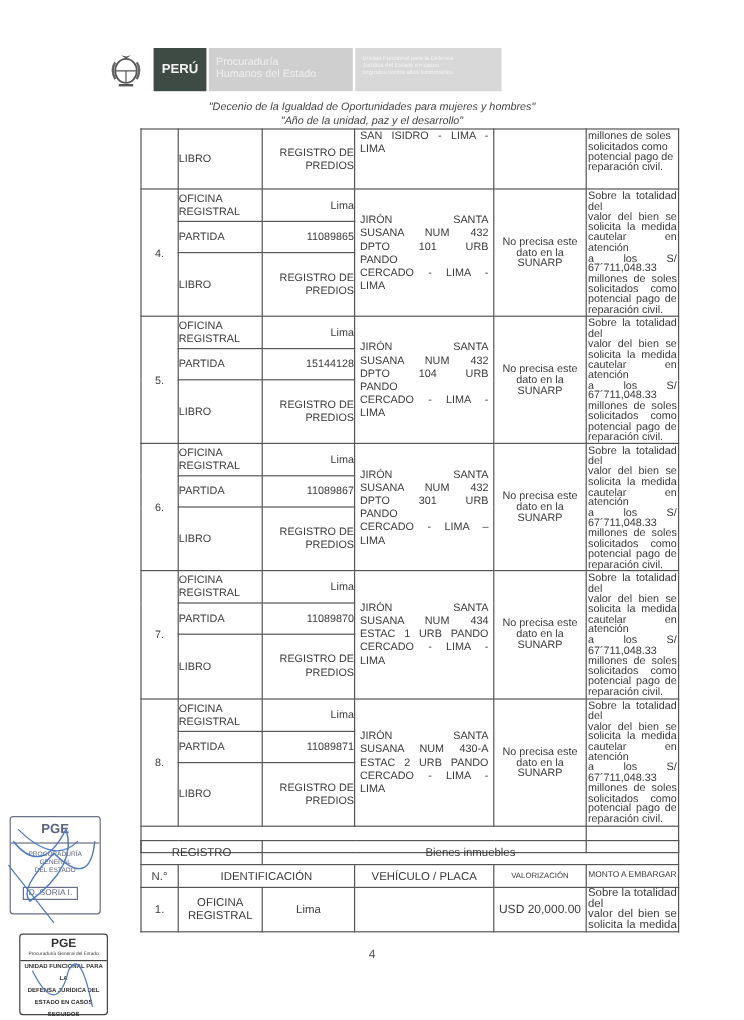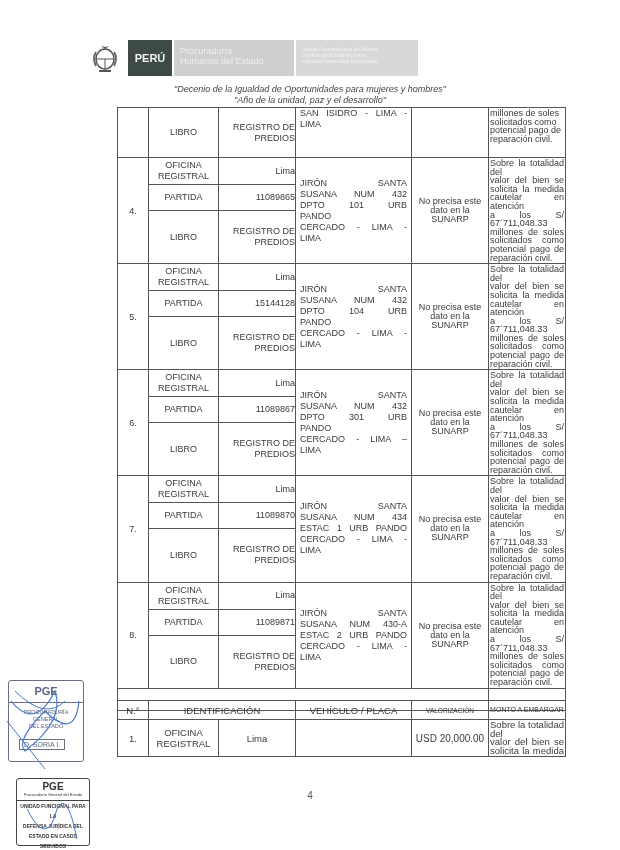--- a/index.html
+++ b/index.html
@@ -14,21 +14,21 @@
   .procuraduria { width: 120px; background: #cfcfcf; color: #efefef; font-size: 9px; line-height: 10px; padding: 6px 6px; margin-left: 2px; }
   .extra { width: 122px; background: #d8d8d8; color: #f2f2f2; font-size: 5px; line-height: 6px; padding: 6px 6px; margin-left: 2px; }
 
   .motto { position: absolute; left: 0; width: 620px; text-align: center; font-style: italic; font-size: 9px; color: #444; }
   .motto1 { top: 84px; }
   .motto2 { top: 95px; }
 
   table.main { position: absolute; left: 117px; top: 107px; width: 448px; border-collapse: collapse; table-layout: fixed; }
   table.main td { border: 1px solid #555; font-size: 9px; color: #3a3a3a; vertical-align: middle; }
   .c-no { text-align: center; font-size: 9.5px; }
-  .c-lbl { text-align: center; line-height: 11px; font-size: 9.5px; }
+  .c-lbl { line-height: 11px; font-size: 9.5px; }
   .c-val { text-align: right; line-height: 11px; font-size: 9.5px; }
   .c-dir { font-size: 9.5px; line-height: 11px; padding: 0 4px; text-align: justify; text-align-last: justify; }
   .c-dir span { display: block; }
   .c-dir .last { text-align-last: left; }
   .c-val2 { font-size: 7px; text-align: center; line-height: 9px; }
   .c-mon { font-size: 7px; line-height: 8.6px; padding: 1px 1px 1px 1px; text-align: justify; }
   .c-mon span { display: block; }
 
   table.second { position: absolute; left: 117px; top: 700px; width: 448px; border-collapse: collapse; table-layout: fixed; }
   table.second td { border: 1px solid #555; font-size: 9.5px; color: #3a3a3a; text-align: center; vertical-align: middle; }
@@ -287,20 +287,24 @@
 <table class="second">
   <colgroup>
     <col style="width:31px">
       <col style="width:70px">
       <col style="width:77px">
       <col style="width:116px">
       <col style="width:77px">
       <col style="width:77px">
   </colgroup>
   <tbody>
+      <tr style="height:20px">
+    <td colspan="2">REGISTRO</td>
+    <td colspan="4">Bienes inmuebles</td>
+  </tr>
   <tr style="height:19px">
     <td>N.°</td>
     <td colspan="2">IDENTIFICACIÓN</td>
     <td>VEHÍCULO / PLACA</td>
     <td class="small-head">VALORIZACIÓN</td>
     <td class="mh">MONTO A EMBARGAR</td>
   </tr>
   <tr style="height:30px">
     <td>1.</td>
     <td style="line-height:11px">OFICINA REGISTRAL</td>

